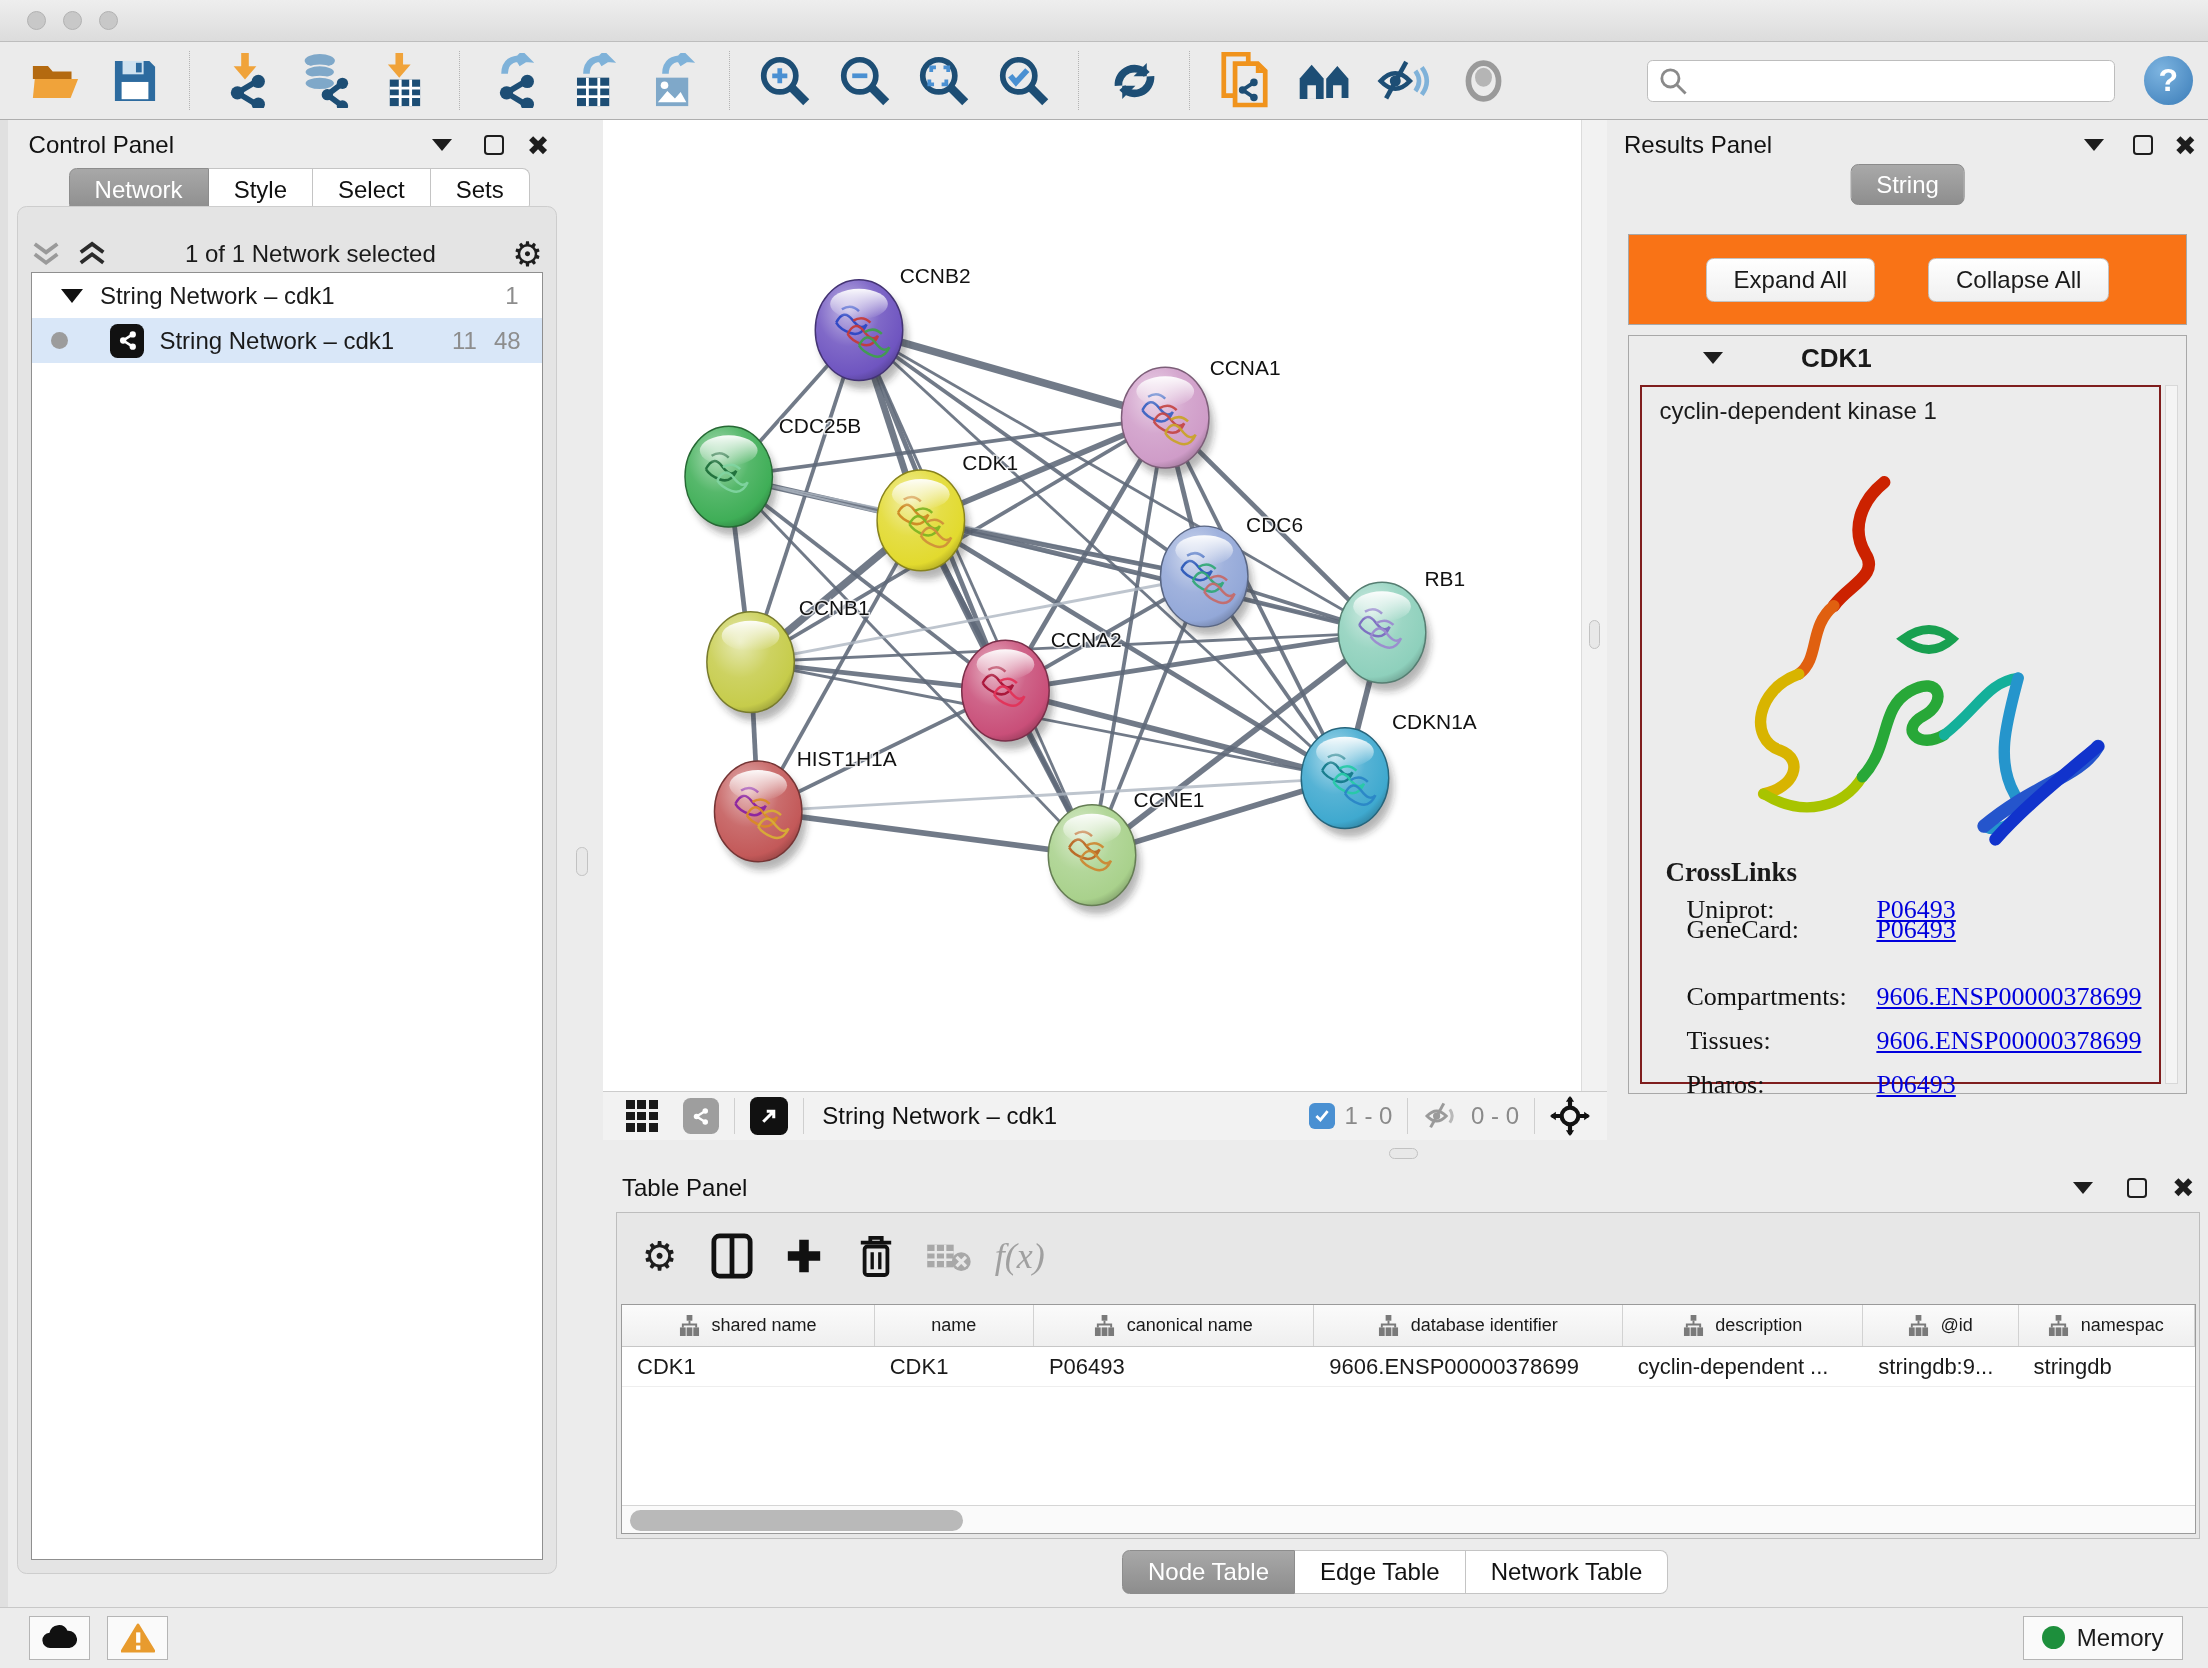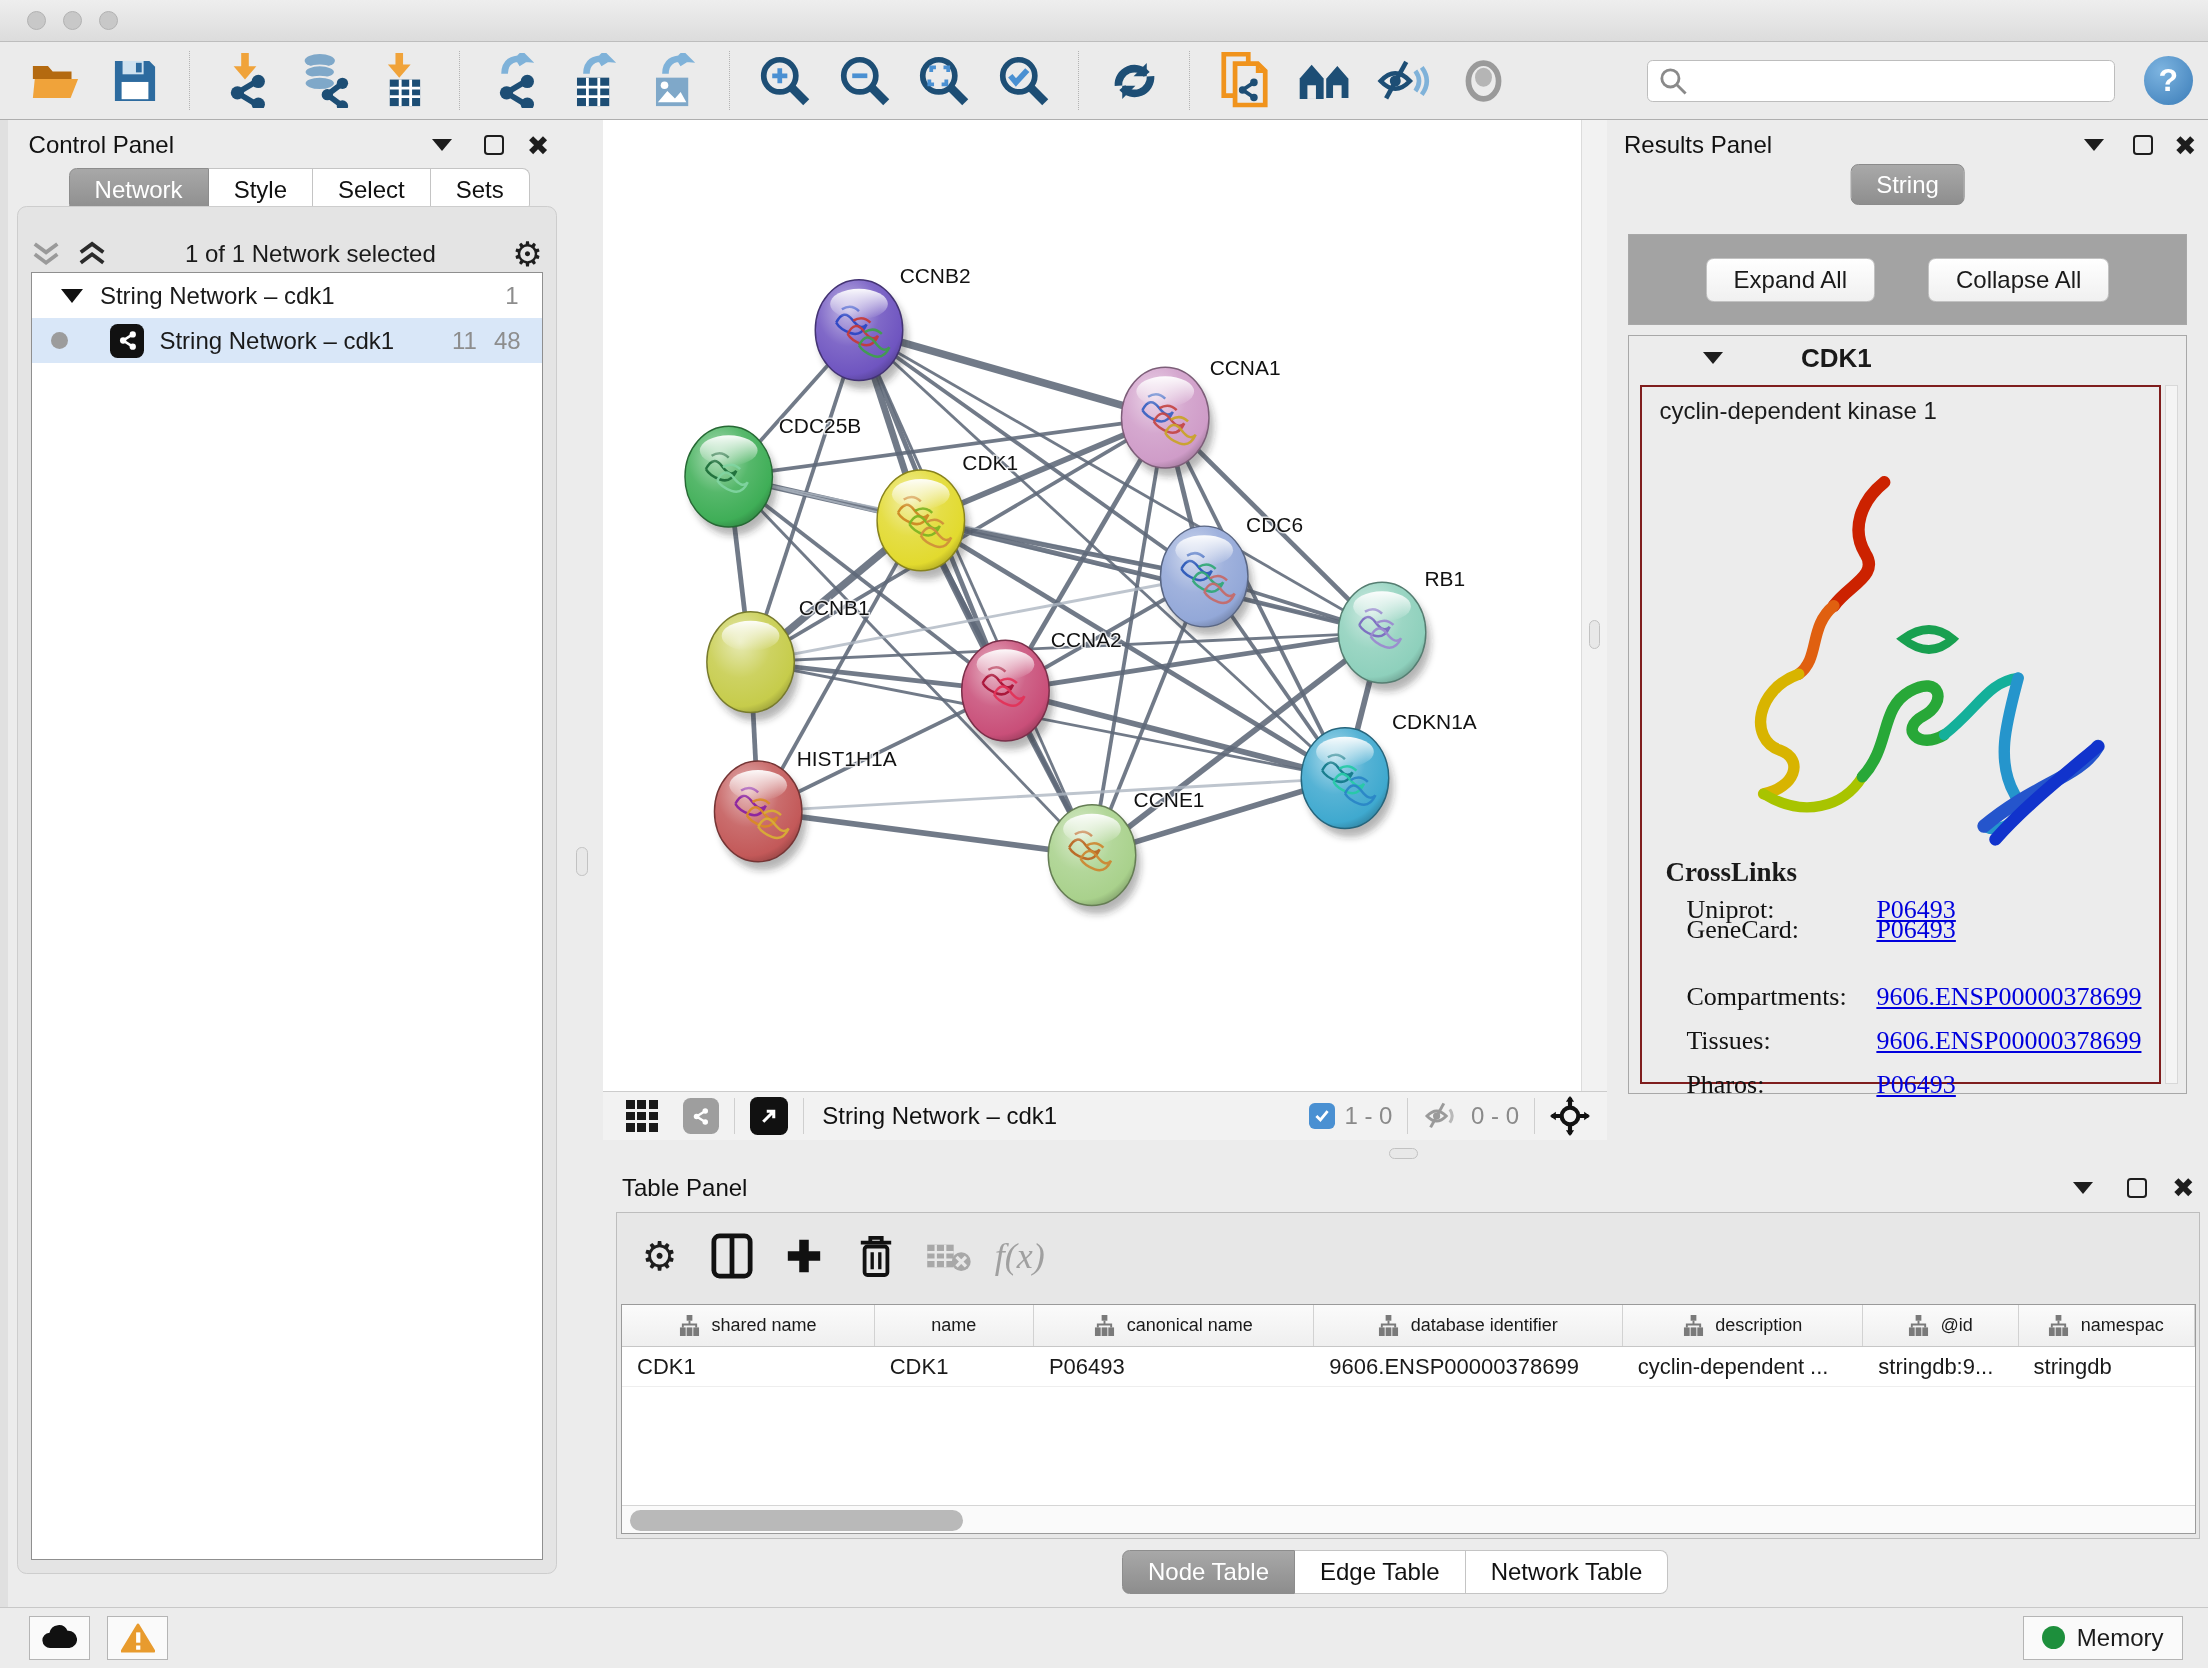--- a/index.html
+++ b/index.html
@@ -62,21 +62,21 @@
   .checkbox { width:26px; height:26px; border-radius:5.7px; background:#4a90d2; display:flex; align-items:center; justify-content:center; }
   .gridic { display:grid; grid-template-columns:repeat(3,8.6px); grid-gap:2.9px; }
   .gridic div { width:8.6px; height:8.6px; background:#1a1a1a; }
   .share-gray { width:36px; height:36px; border-radius:7.6px; background:#9e9e9e; display:flex; align-items:center; justify-content:center; }
   .fit-black { width:38px; height:38px; border-radius:7.6px; background:#111; display:flex; align-items:center; justify-content:center; }
 
   
   .results-panel { left:1607px; top:120px; width:601px; height:1020px; background:#ececec; }
   .rp-header { position:absolute; left:17px; top:11.4px; right:11.4px; display:flex; align-items:center; }
   .string-tab { position:absolute; left:50%; transform:translateX(-50%); top:44px; padding:5.7px 25px; background:linear-gradient(#a9a9a9,#8e8e8e); color:#fff; font-size:24px; border-radius:7.6px; border:1px solid #8b8b8b; }
-  .rp-box1 { position:absolute; left:21px; right:21px; top:114px; height:91px; background:#a3a3a3; border:1px solid #a8a8a8; }
+  .rp-box1 { position:absolute; left:21px; right:21px; top:114px; height:91px; background:#f97316; border:1px solid #a8a8a8; }
   .rp-btn { height:44px; padding:0 27px; background:linear-gradient(#ffffff,#f0f0f0); border:1px solid #c2c2c2; border-radius:7.6px; font-size:24px; display:flex; align-items:center; }
   .rp-box2 { position:absolute; left:21px; right:21px; top:215px; bottom:46px; background:#ececec; border:1px solid #a8a8a8; }
   .cdk-head { position:absolute; left:0; right:0; top:0; height:44px; display:flex; align-items:center; }
   .cdk-name { font-size:26px; font-weight:bold; }
   .rp-inner { position:absolute; left:11.4px; right:25px; top:49px; bottom:9.5px; background:#ececec; border:2px solid #7f1d1d; }
   .rp-desc { position:absolute; left:17px; top:9.5px; font-size:24px; }
   .rp-scroll { position:absolute; right:7.6px; top:49px; bottom:9.5px; width:13.3px; background:#f4f4f4; border:1px solid #d8d8d8; }
   .xl-head { position:absolute; left:23px; font-family:"Liberation Serif", serif; font-size:27px; font-weight:bold; }
   .xl-row { position:absolute; left:44px; right:13.3px; display:flex; font-family:"Liberation Serif", serif; font-size:26px; }
   .xl-label { width:190px; color:#111; }

